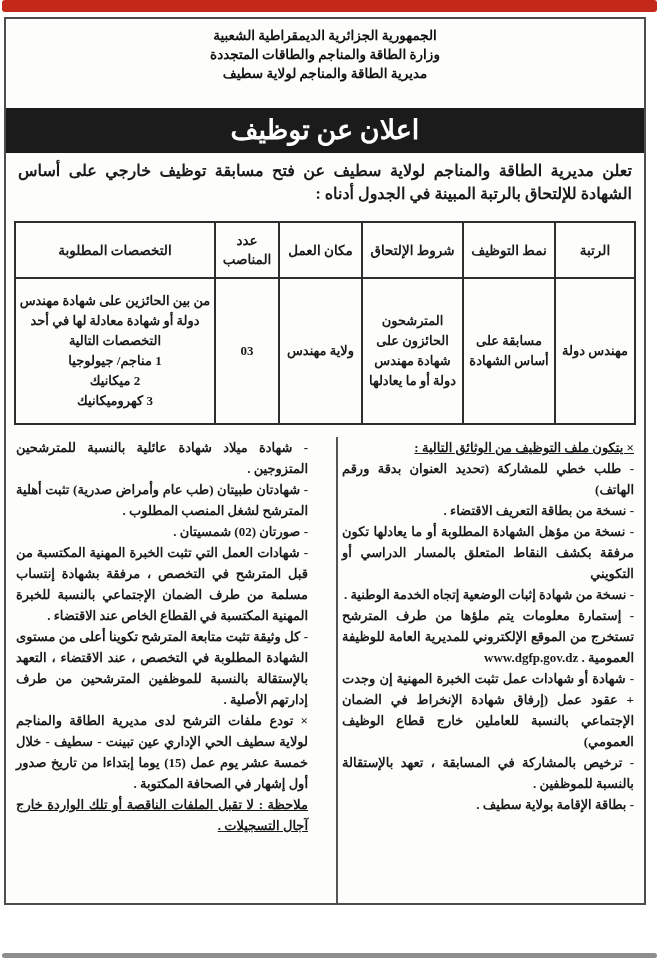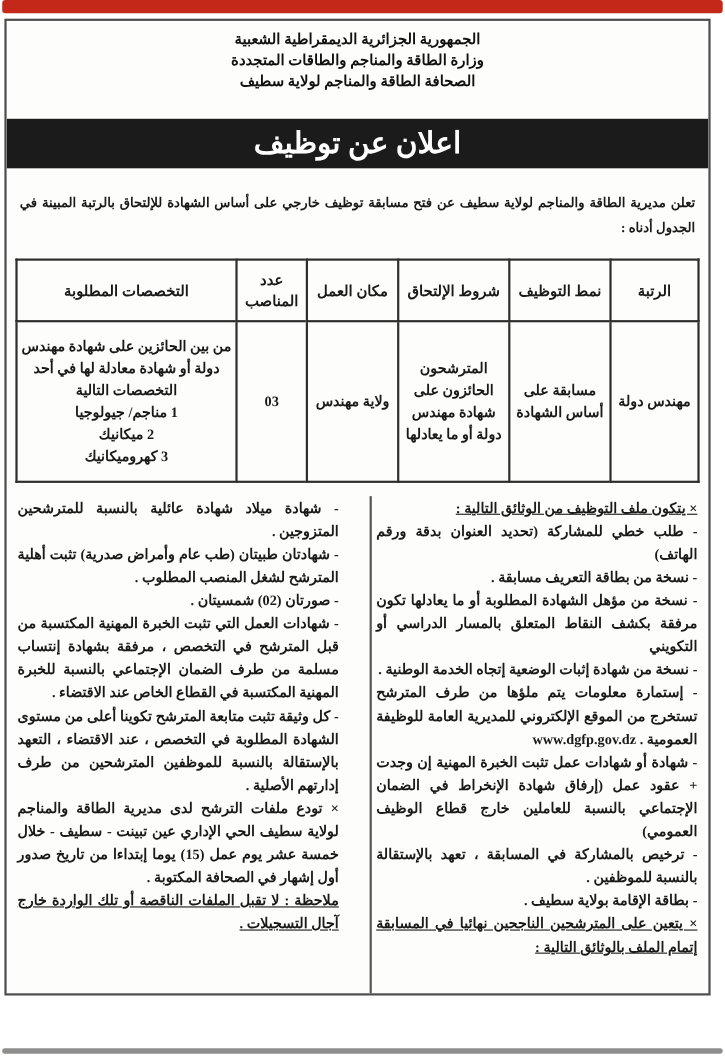--- a/index.html
+++ b/index.html
@@ -25,22 +25,22 @@
   }
   .org-header { padding-top: 7px; text-align: center; direction: rtl; }
   .org-header .line { font-size: 13.5px; line-height: 19px; color: #111; }
   .banner {
     margin-top: 25px; height: 45px; background: #1b1b1b;
     display: flex; align-items: center; justify-content: center;
   }
   .banner span { color: #ffffff; font-size: 27px; line-height: 1; }
   .intro {
     direction: rtl; text-align: justify;
-    padding: 20px 12px 2px 12px;
-    font-size: 12px; line-height: 23px;
+    padding: 6px 12px 2px 12px;
+    font-size: 16px; line-height: 23px;
   }
   table.jobs {
     direction: rtl;
     width: calc(100% - 16px);
     margin: 14px 8px 6px 8px;
     border-collapse: collapse;
     table-layout: fixed;
   }
   table.jobs th, table.jobs td {
     border: 2px solid #2e2e2e;
@@ -90,21 +90,21 @@
 
 <div class="page">
 
   <div class="red-bar"></div>
 
   <div class="frame">
 
     <div class="org-header">
       <div class="line">الجمهورية الجزائرية الديمقراطية الشعبية</div>
       <div class="line">وزارة الطاقة والمناجم والطاقات المتجددة</div>
-      <div class="line">الصحافة الطاقة والمناجم لولاية سطيف</div>
+      <div class="line">مديرية الطاقة والمناجم لولاية سطيف</div>
     </div>
 
     <div class="banner">
       <span>اعلان عن توظيف</span>
     </div>
 
     <p class="intro">تعلن مديرية الطاقة والمناجم لولاية سطيف عن فتح مسابقة توظيف خارجي على أساس الشهادة للإلتحاق بالرتبة المبينة في الجدول أدناه :</p>
 
     <table class="jobs">
       <colgroup>
@@ -137,28 +137,27 @@
 2 ميكانيك
 3 كهروميكانيك</td>
         </tr>
       </tbody>
     </table>
 
     <div class="columns">
       <div class="doc-col first">
           <p class="doc-item u">× يتكون ملف التوظيف من الوثائق التالية :</p>
           <p class="doc-item">- طلب خطي للمشاركة (تحديد العنوان بدقة ورقم الهاتف)</p>
-          <p class="doc-item">- نسخة من بطاقة التعريف مسابقة .</p>
+          <p class="doc-item">- نسخة من بطاقة التعريف الاقتضاء .</p>
           <p class="doc-item">- نسخة من مؤهل الشهادة المطلوبة أو ما يعادلها تكون مرفقة بكشف النقاط المتعلق بالمسار الدراسي أو التكويني</p>
           <p class="doc-item">- نسخة من شهادة إثبات الوضعية إتجاه الخدمة الوطنية .</p>
           <p class="doc-item">- إستمارة معلومات يتم ملؤها من طرف المترشح تستخرج من الموقع الإلكتروني للمديرية العامة للوظيفة العمومية . www.dgfp.gov.dz</p>
           <p class="doc-item">- شهادة أو شهادات عمل تثبت الخبرة المهنية إن وجدت + عقود عمل (إرفاق شهادة الإنخراط في الضمان الإجتماعي بالنسبة للعاملين خارج قطاع الوظيف العمومي)</p>
           <p class="doc-item">- ترخيص بالمشاركة في المسابقة ، تعهد بالإستقالة بالنسبة للموظفين .</p>
           <p class="doc-item">- بطاقة الإقامة بولاية سطيف .</p>
-          <p class="doc-item u">× يتعين على المترشحين الناجحين نهائيا في المسابقة إتمام الملف بالوثائق التالية :</p>
         </div>
       <div class="col-divider"></div>
       <div class="doc-col second">
           <p class="doc-item">- شهادة ميلاد شهادة عائلية بالنسبة للمترشحين المتزوجين .</p>
           <p class="doc-item">- شهادتان طبيتان (طب عام وأمراض صدرية) تثبت أهلية المترشح لشغل المنصب المطلوب .</p>
           <p class="doc-item">- صورتان (02) شمسيتان .</p>
           <p class="doc-item">- شهادات العمل التي تثبت الخبرة المهنية المكتسبة من قبل المترشح في التخصص ، مرفقة بشهادة إنتساب مسلمة من طرف الضمان الإجتماعي بالنسبة للخبرة المهنية المكتسبة في القطاع الخاص عند الاقتضاء .</p>
           <p class="doc-item">- كل وثيقة تثبت متابعة المترشح تكوينا أعلى من مستوى الشهادة المطلوبة في التخصص ، عند الاقتضاء ، التعهد بالإستقالة بالنسبة للموظفين المترشحين من طرف إدارتهم الأصلية .</p>
           <p class="doc-item">× تودع ملفات الترشح لدى مديرية الطاقة والمناجم لولاية سطيف الحي الإداري عين تبينت - سطيف - خلال خمسة عشر يوم عمل (15) يوما إبتداءا من تاريخ صدور أول إشهار في الصحافة المكتوبة .</p>
           <p class="doc-item u">ملاحظة : لا تقبل الملفات الناقصة أو تلك الواردة خارج آجال التسجيلات .</p>

